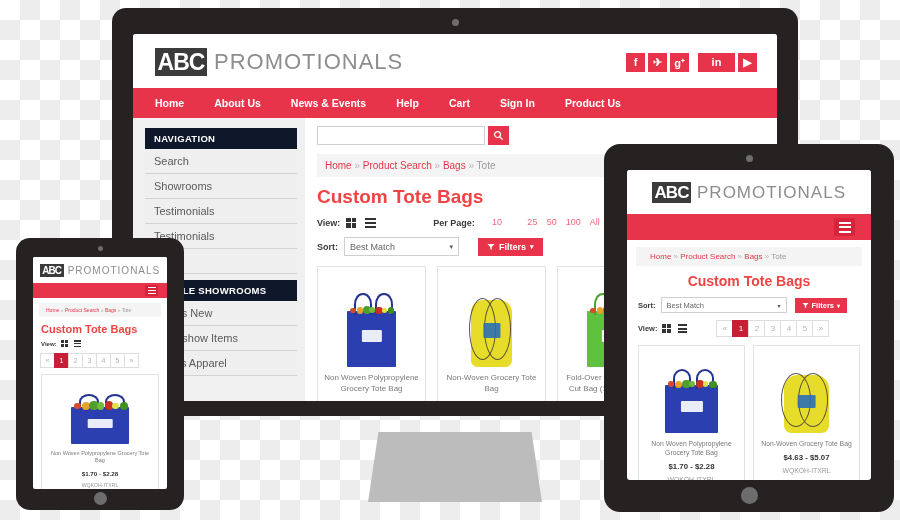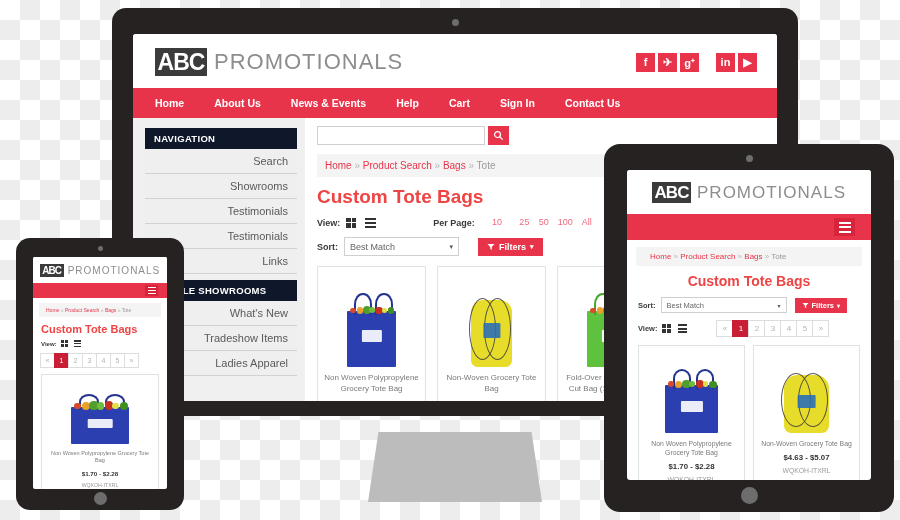--- a/index.html
+++ b/index.html
@@ -58,21 +58,21 @@
   .pager a.on{background:#c81f36;border-color:#c81f36;color:#fff;}
 
   .cards{display:flex;}
   .card{border:1px solid #e2e2e2;background:#fff;text-align:center;overflow:hidden;}
   .card .nm{color:#7a7a7a;}
   .card .pr{color:#333;font-weight:bold;}
   .card .sku{color:#9a9a9a;}
 
   .sidebar{background:#f0f0f0;}
   .side-head{background:#0f172a;color:#fff;font-weight:bold;letter-spacing:.3px;}
-  .side-item{border-bottom:1px solid #d2d2d2;color:#5a5a5a;background:#efefef;text-align:right;}
+  .side-item{border-bottom:1px solid #d2d2d2;color:#5a5a5a;background:#efefef;}
 
   
   .bag{position:relative;margin:0 auto;}
   .bag .body{position:absolute;left:0;right:0;bottom:0;border-radius:1px;}
   .bag .hand{position:absolute;border-style:solid;border-bottom:none;border-radius:50% 50% 0 0;}
   .bag .lbl{position:absolute;left:50%;transform:translateX(-50%);border-radius:1px;}
   .veg{position:absolute;border-radius:50%;}
 
   
   #monitor{position:absolute;left:112px;top:8px;width:686px;height:408px;
@@ -111,33 +111,33 @@
 
     <div class="site-header" style="padding:14px 20px 12px 22px;">
       <div class="logo">
         <span class="logo-mark" style="font-size:23px;line-height:28px;width:52px;height:28px;">ABC</span>
         <span class="logo-word" style="font-size:22px;margin-left:7px;">PROMOTIONALS</span>
       </div>
       <div class="socials" id="d-socials">
           <div class="soc" style="width: 19px; height: 19px; font-size: 11px; margin-left: 0px;">f</div>
           <div class="soc" style="width: 19px; height: 19px; font-size: 11px; margin-left: 3px;">✈</div>
           <div class="soc" style="width: 19px; height: 19px; font-size: 11px; margin-left: 3px;">g⁺</div>
-          <div class="soc" style="width: 19px; height: 19px; font-size: 11px; margin-left: 17px;">in</div>
+          <div class="soc" style="width: 37px; height: 19px; font-size: 11px; margin-left: 9px;">in</div>
           <div class="soc" style="width: 19px; height: 19px; font-size: 11px; margin-left: 3px;">▶</div>
         </div>
     </div>
 
     <div class="mainnav" style="height:30px;padding:0 22px;" id="d-nav">
         <a style="font-size: 10.5px; margin-right: 30px;">Home</a>
         <a style="font-size: 10.5px; margin-right: 30px;">About Us</a>
         <a style="font-size: 10.5px; margin-right: 30px;">News &amp; Events</a>
         <a style="font-size: 10.5px; margin-right: 30px;">Help</a>
         <a style="font-size: 10.5px; margin-right: 30px;">Cart</a>
         <a style="font-size: 10.5px; margin-right: 30px;">Sign In</a>
-        <a style="font-size: 10.5px; margin-right: 0px;">Contact Us</a>
+        <a style="font-size: 10.5px; margin-right: 0px;">Product Us</a>
       </div>
 
     <div style="display:flex;height:307px;">
 
       <div class="sidebar" style="width:152px;padding:10px 8px 0 12px;flex:none;" id="d-side">
           <div class="side-head" style="font-size: 9.5px; padding: 5px 9px;">NAVIGATION</div>
           <div class="side-item" style="font-size: 11px; padding: 6px 9px;">Search</div>
           <div class="side-item" style="font-size: 11px; padding: 6px 9px;">Showrooms</div>
           <div class="side-item" style="font-size: 11px; padding: 6px 9px;">Testimonials</div>
           <div class="side-item" style="font-size: 11px; padding: 6px 9px;">Testimonials</div>
@@ -171,21 +171,21 @@
               <span></span>
               <span></span>
               <span></span>
           </span>
           <span class="list-ic" style="width:11px;height:10px;margin-left:9px;">
             <span style="height:2px;"></span>
               <span style="height:2px;"></span>
               <span style="height:2px;"></span>
           </span>
           <span class="ctrl-lbl" style="font-size:9px;margin-left:57px;">Per Page:</span>
-          <span class="perpage" style="font-size:9px;margin-left:17px;" id="d-pp"><a href="#" style="margin-left: 0px;">10</a><a href="#" style="margin-left: 17px; font-family: Liberation Mono, monospace;">25</a><a href="#" style="margin-left: 9px;">50</a><a href="#" style="margin-left: 9px;">100</a><a href="#" style="margin-left: 9px;">All</a></span>
+          <span class="perpage" style="font-size:9px;margin-left:17px;" id="d-pp"><a href="#" style="margin-left: 0px;">10</a><a href="#" style="margin-left: 25px; font-family: Liberation Mono, monospace;">25</a><a href="#" style="margin-left: 9px;">50</a><a href="#" style="margin-left: 9px;">100</a><a href="#" style="margin-left: 9px;">All</a></span>
         </div>
 
         <div class="ctrl-row" style="margin-bottom:10px;">
           <span class="ctrl-lbl" style="font-size:9px;">Sort:</span>
           <div class="select" style="width:103px;height:17px;margin-left:6px;font-size:9px;padding:0 5px;">
             <span>Best Match</span>
             <span class="car" style="font-size:7px;">▾</span>
           </div>
           <div class="filters" style="margin-left:19px;height:18px;padding:0 9px;font-size:9px;">
             <svg width="8" height="8" viewBox="0 0 16 16" style="margin-right:4px;">

